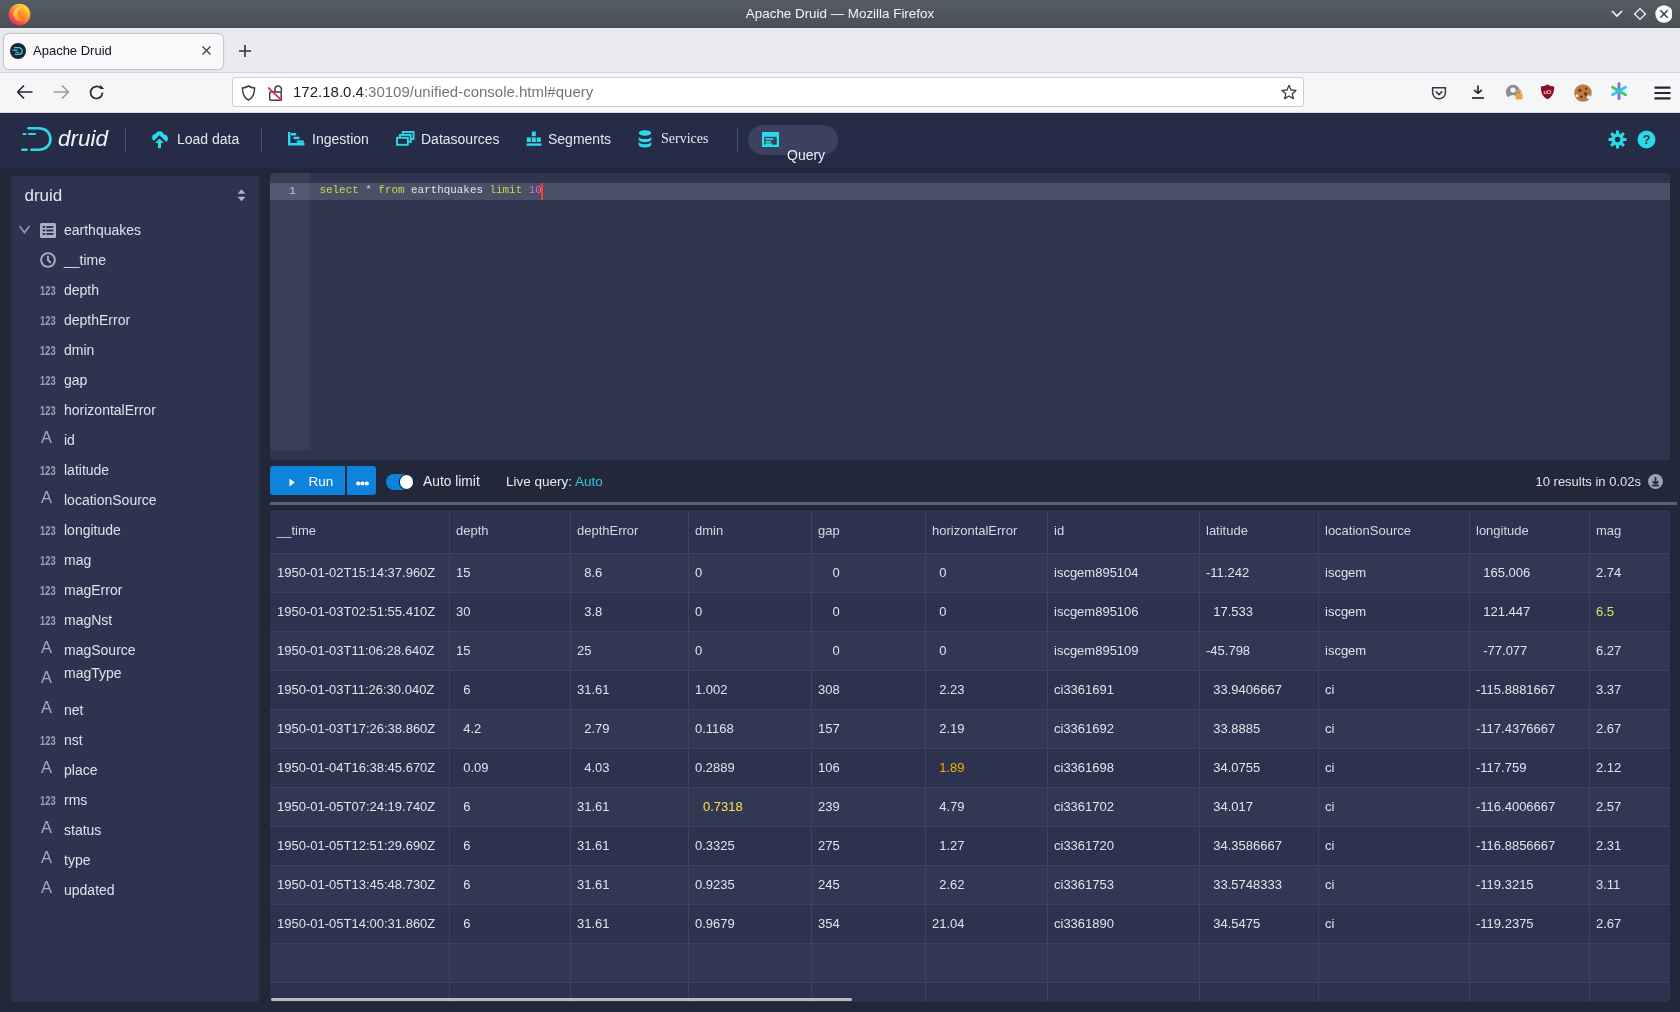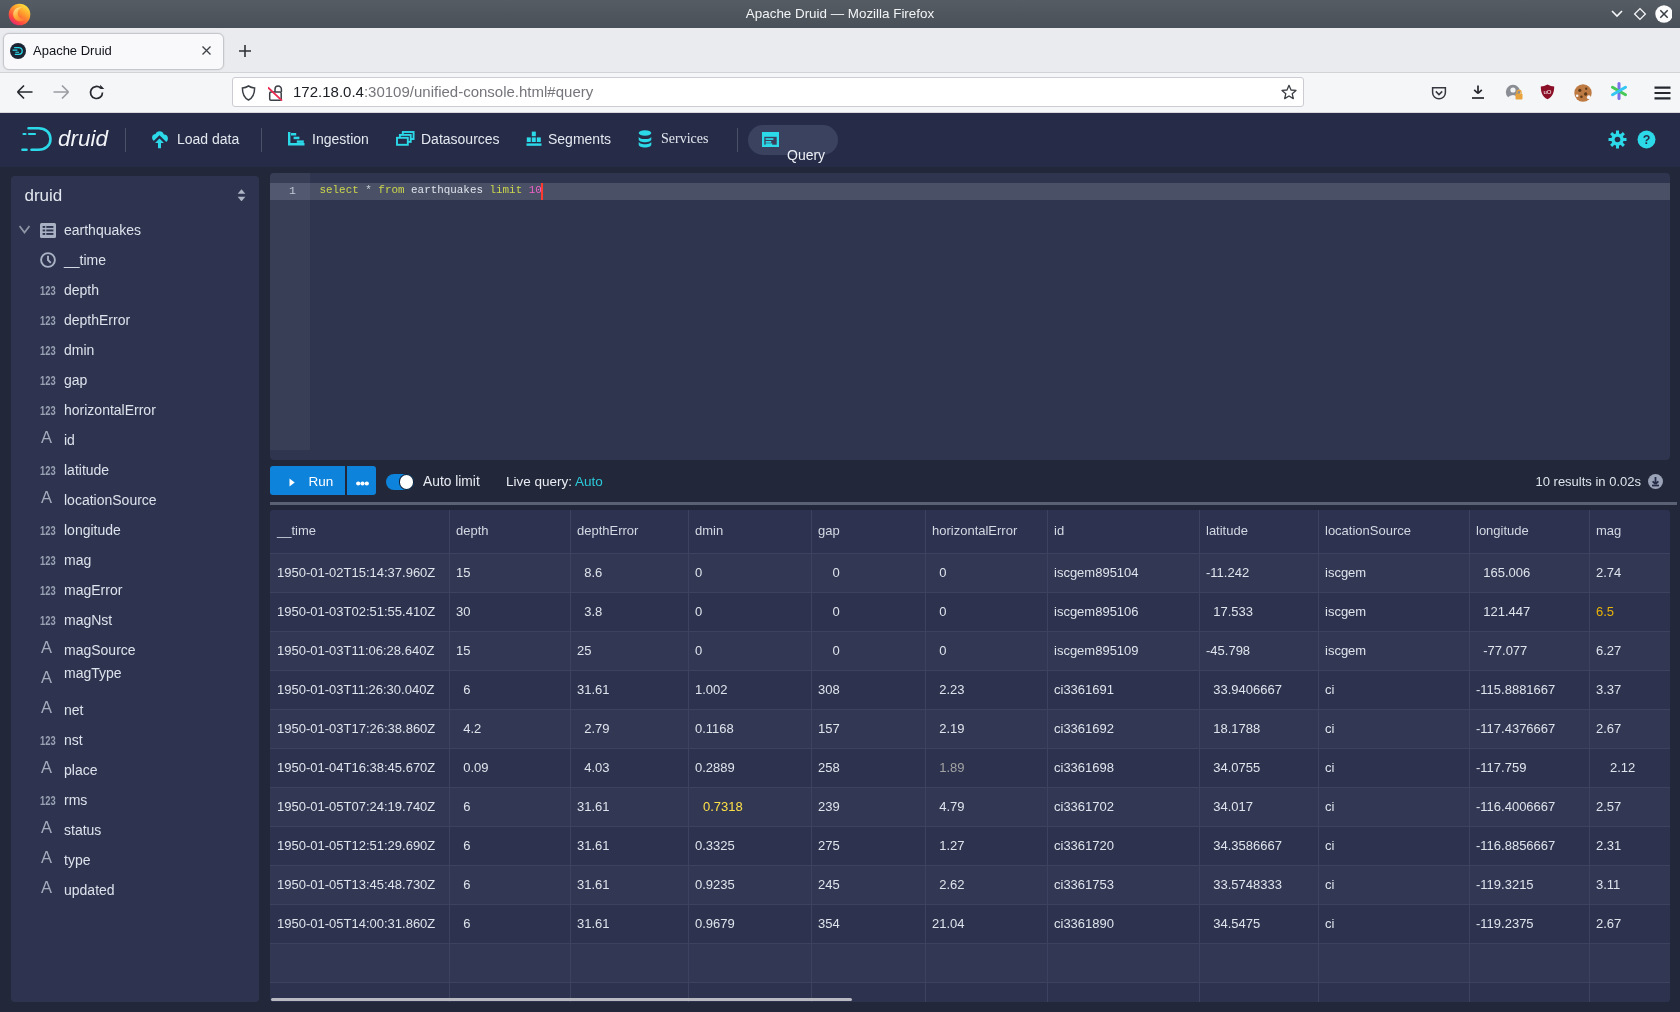--- a/index.html
+++ b/index.html
@@ -335,21 +335,21 @@
 <div class="abs" style="left:7px;top:94.0px;font-size:13px;color:#dfe3ec;">1950-01-03T02:51:55.410Z</div>
 <div class="abs" style="left:186px;top:94.0px;font-size:13px;color:#dfe3ec;">30</div>
 <div class="abs" style="left:307px;top:94.0px;font-size:13px;color:#dfe3ec;"> 3.8</div>
 <div class="abs" style="left:425px;top:94.0px;font-size:13px;color:#dfe3ec;">0</div>
 <div class="abs" style="left:548px;top:94.0px;font-size:13px;color:#dfe3ec;">  0</div>
 <div class="abs" style="left:662px;top:94.0px;font-size:13px;color:#dfe3ec;"> 0</div>
 <div class="abs" style="left:784px;top:94.0px;font-size:13px;color:#dfe3ec;">iscgem895106</div>
 <div class="abs" style="left:936px;top:94.0px;font-size:13px;color:#dfe3ec;"> 17.533</div>
 <div class="abs" style="left:1055px;top:94.0px;font-size:13px;color:#dfe3ec;">iscgem</div>
 <div class="abs" style="left:1206px;top:94.0px;font-size:13px;color:#dfe3ec;"> 121.447</div>
-<div class="abs" style="left:1326px;top:94.0px;font-size:13px;color:#eab308;">6.5</div>
+<div class="abs" style="left:1326px;top:94.0px;font-size:13px;color:#bef264;">6.5</div>
 <div class="abs" style="left:7px;top:133.0px;font-size:13px;color:#dfe3ec;">1950-01-03T11:06:28.640Z</div>
 <div class="abs" style="left:186px;top:133.0px;font-size:13px;color:#dfe3ec;">15</div>
 <div class="abs" style="left:307px;top:133.0px;font-size:13px;color:#dfe3ec;">25</div>
 <div class="abs" style="left:425px;top:133.0px;font-size:13px;color:#dfe3ec;">0</div>
 <div class="abs" style="left:548px;top:133.0px;font-size:13px;color:#dfe3ec;">  0</div>
 <div class="abs" style="left:662px;top:133.0px;font-size:13px;color:#dfe3ec;"> 0</div>
 <div class="abs" style="left:784px;top:133.0px;font-size:13px;color:#dfe3ec;">iscgem895109</div>
 <div class="abs" style="left:936px;top:133.0px;font-size:13px;color:#dfe3ec;">-45.798</div>
 <div class="abs" style="left:1055px;top:133.0px;font-size:13px;color:#dfe3ec;">iscgem</div>
 <div class="abs" style="left:1206px;top:133.0px;font-size:13px;color:#dfe3ec;"> -77.077</div>
@@ -365,35 +365,35 @@
 <div class="abs" style="left:1055px;top:172.0px;font-size:13px;color:#dfe3ec;">ci</div>
 <div class="abs" style="left:1206px;top:172.0px;font-size:13px;color:#dfe3ec;">-115.8881667</div>
 <div class="abs" style="left:1326px;top:172.0px;font-size:13px;color:#dfe3ec;">3.37</div>
 <div class="abs" style="left:7px;top:211.0px;font-size:13px;color:#dfe3ec;">1950-01-03T17:26:38.860Z</div>
 <div class="abs" style="left:186px;top:211.0px;font-size:13px;color:#dfe3ec;"> 4.2</div>
 <div class="abs" style="left:307px;top:211.0px;font-size:13px;color:#dfe3ec;"> 2.79</div>
 <div class="abs" style="left:425px;top:211.0px;font-size:13px;color:#dfe3ec;">0.1168</div>
 <div class="abs" style="left:548px;top:211.0px;font-size:13px;color:#dfe3ec;">157</div>
 <div class="abs" style="left:662px;top:211.0px;font-size:13px;color:#dfe3ec;"> 2.19</div>
 <div class="abs" style="left:784px;top:211.0px;font-size:13px;color:#dfe3ec;">ci3361692</div>
-<div class="abs" style="left:936px;top:211.0px;font-size:13px;color:#dfe3ec;"> 18.1788</div>
+<div class="abs" style="left:936px;top:211.0px;font-size:13px;color:#dfe3ec;"> 33.8885</div>
 <div class="abs" style="left:1055px;top:211.0px;font-size:13px;color:#dfe3ec;">ci</div>
 <div class="abs" style="left:1206px;top:211.0px;font-size:13px;color:#dfe3ec;">-117.4376667</div>
 <div class="abs" style="left:1326px;top:211.0px;font-size:13px;color:#dfe3ec;">2.67</div>
 <div class="abs" style="left:7px;top:250.0px;font-size:13px;color:#dfe3ec;">1950-01-04T16:38:45.670Z</div>
 <div class="abs" style="left:186px;top:250.0px;font-size:13px;color:#dfe3ec;"> 0.09</div>
 <div class="abs" style="left:307px;top:250.0px;font-size:13px;color:#dfe3ec;"> 4.03</div>
 <div class="abs" style="left:425px;top:250.0px;font-size:13px;color:#dfe3ec;">0.2889</div>
-<div class="abs" style="left:548px;top:250.0px;font-size:13px;color:#dfe3ec;">258</div>
-<div class="abs" style="left:662px;top:250.0px;font-size:13px;color:#a3a3a3;text-align:right;"> 1.89</div>
+<div class="abs" style="left:548px;top:250.0px;font-size:13px;color:#dfe3ec;">106</div>
+<div class="abs" style="left:662px;top:250.0px;font-size:13px;color:#eab308;text-align:right;"> 1.89</div>
 <div class="abs" style="left:784px;top:250.0px;font-size:13px;color:#dfe3ec;">ci3361698</div>
 <div class="abs" style="left:936px;top:250.0px;font-size:13px;color:#dfe3ec;"> 34.0755</div>
 <div class="abs" style="left:1055px;top:250.0px;font-size:13px;color:#dfe3ec;">ci</div>
 <div class="abs" style="left:1206px;top:250.0px;font-size:13px;color:#dfe3ec;">-117.759</div>
-<div class="abs" style="left:1326px;top:250.0px;font-size:13px;color:#dfe3ec;margin-left:14px;">2.12</div>
+<div class="abs" style="left:1326px;top:250.0px;font-size:13px;color:#dfe3ec;">2.12</div>
 <div class="abs" style="left:7px;top:289.0px;font-size:13px;color:#dfe3ec;">1950-01-05T07:24:19.740Z</div>
 <div class="abs" style="left:186px;top:289.0px;font-size:13px;color:#dfe3ec;"> 6</div>
 <div class="abs" style="left:307px;top:289.0px;font-size:13px;color:#dfe3ec;">31.61</div>
 <div class="abs" style="left:433px;top:289.0px;font-size:13px;color:#fde047;">0.7318</div>
 <div class="abs" style="left:548px;top:289.0px;font-size:13px;color:#dfe3ec;">239</div>
 <div class="abs" style="left:662px;top:289.0px;font-size:13px;color:#dfe3ec;"> 4.79</div>
 <div class="abs" style="left:784px;top:289.0px;font-size:13px;color:#dfe3ec;">ci3361702</div>
 <div class="abs" style="left:936px;top:289.0px;font-size:13px;color:#dfe3ec;"> 34.017</div>
 <div class="abs" style="left:1055px;top:289.0px;font-size:13px;color:#dfe3ec;">ci</div>
 <div class="abs" style="left:1206px;top:289.0px;font-size:13px;color:#dfe3ec;">-116.4006667</div>

